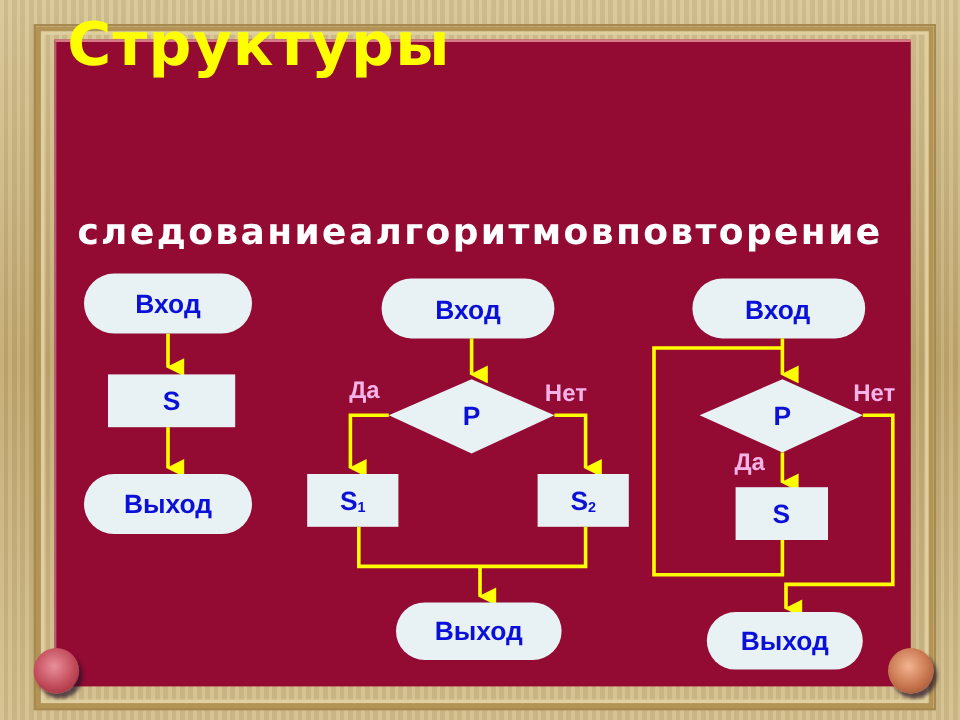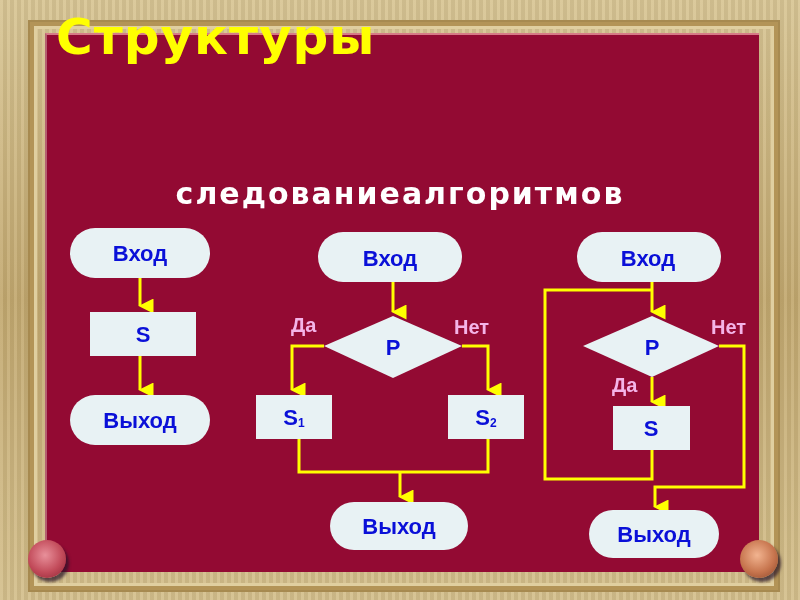--- a/index.html
+++ b/index.html
@@ -66,20 +66,21 @@
 <div class="knob left"></div>
 <div class="knob right"></div>
 
 <h1 class="title">
   <span>Структуры</span>
 </h1>
 
 <div class="subtitle">
   <span>следование</span>
   <span>алгоритмов</span>
+  <span>повторение</span>
 </div>
 
 <svg class="diag" width="800" height="600" viewBox="0 0 800 600">
   <defs>
     <marker id="arr" viewBox="0 0 10 10" refX="5" refY="9" markerWidth="5" markerHeight="6" orient="auto-start-reverse" markerUnits="strokeWidth">
       <path d="M0,0 L10,0 L5,10 Z" fill="#ffff00"></path>
     </marker>
   </defs>
 
   <g>

